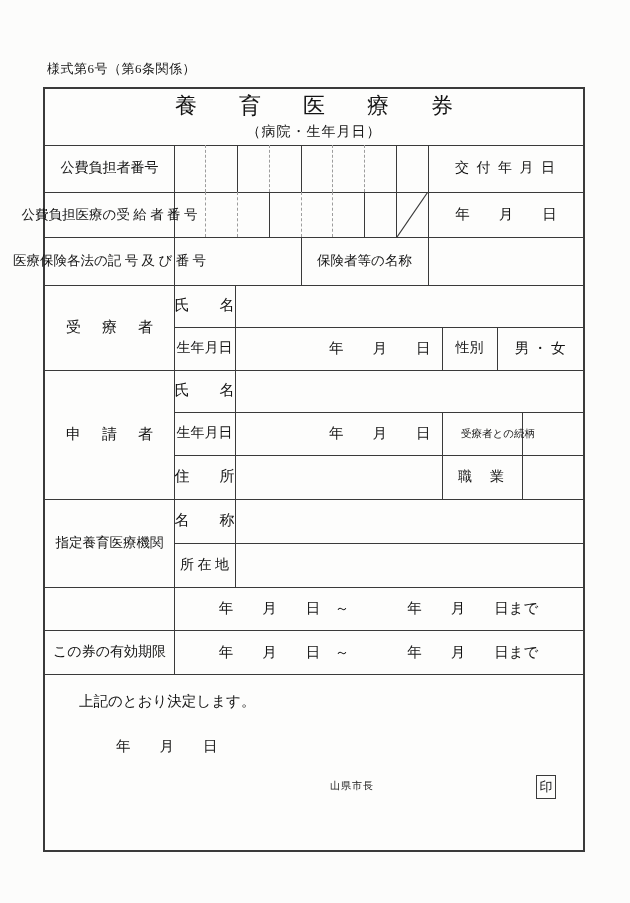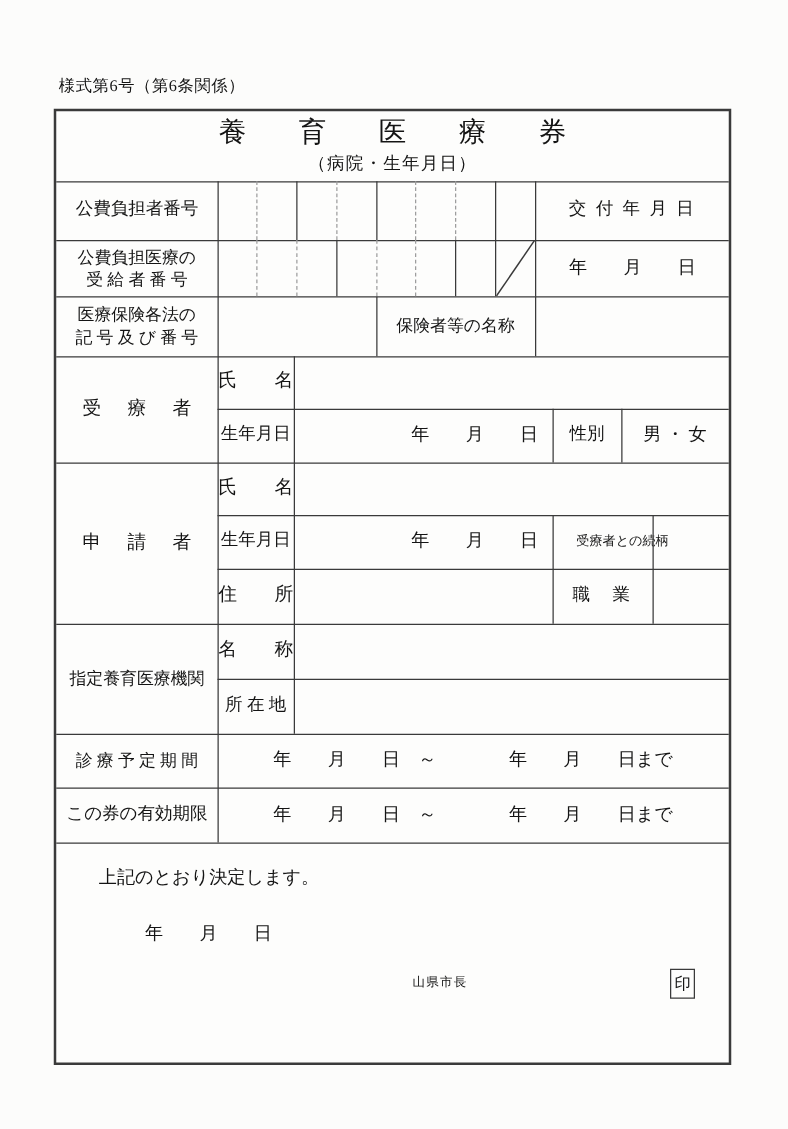--- a/index.html
+++ b/index.html
@@ -18,21 +18,21 @@
   .hline{position:absolute;height:0;border-top:1px solid #3a3a3a;}
   .vline{position:absolute;width:0;border-left:1px solid #3a3a3a;}
   
   .cell{
     position:absolute;box-sizing:border-box;display:flex;
     align-items:center;justify-content:center;text-align:center;
     font-size:14px;line-height:1.3;white-space:pre;
   }
   .title{font-size:22px;letter-spacing:42px;text-indent:42px;font-weight:400;}
   .subtitle{font-size:14px;letter-spacing:1px;}
-  .two-line{flex-direction:column;font-size:13.5px;}
+  .two-line{font-size:13.5px;}
   .section-label{font-size:15px;letter-spacing:3px;text-indent:3px;}
   .small-label{font-size:13.5px;}
   .sub-label{font-size:15px;}
   .tiny-label{font-size:10.5px;letter-spacing:0;padding-left:32px;}
   .spaced{letter-spacing:2px;}
   .date-val{font-size:14.5px;}
   .birth-val{justify-content:flex-start;padding-left:94px;font-size:14.5px;}
   .period-val{font-size:14.5px;}
   
   .digit-grid{position:absolute;left:129px;width:255px;display:flex;box-sizing:border-box;}
@@ -141,21 +141,20 @@
   <div class="cell" style="left:190px;top:366px;width:207px;height:44px"></div>
   <div class="cell spaced" style="left:397px;top:366px;width:80px;height:44px">職　業</div>
   <div class="cell" style="left:477px;top:366px;width:61px;height:44px"></div>
 
   <div class="cell small-label" style="left:0;top:410px;width:129px;height:88px">指定養育医療機関</div>
   <div class="cell sub-label" style="left:129px;top:410px;width:61px;height:44px">名　　称</div>
   <div class="cell" style="left:190px;top:410px;width:348px;height:44px"></div>
   <div class="cell" style="left:129px;top:454px;width:61px;height:44px">所 在 地</div>
   <div class="cell" style="left:190px;top:454px;width:348px;height:44px"></div>
 
-  <div class="cell small-label" style="left:0;top:498px;width:129px;height:43px">診 療 予 定 期 間</div>
   <div class="cell period-val" style="left:129px;top:498px;width:409px;height:43px">年　　月　　日　～　　　　年　　月　　日まで</div>
 
   <div class="cell" style="left:0;top:541px;width:129px;height:44px">この券の有効期限</div>
   <div class="cell period-val" style="left:129px;top:541px;width:409px;height:44px">年　　月　　日　～　　　　年　　月　　日まで</div>
 
   <div class="free" style="left:34px;top:603px;font-size:14.5px">上記のとおり決定します。</div>
   <div class="free" style="left:71px;top:648px;font-size:14.5px">年　　月　　日</div>
   <div class="free" style="left:285px;top:690px;font-size:10px;letter-spacing:1px">山県市長</div>
   <div class="seal-box" style="left:491px;top:686px">印</div>
 

